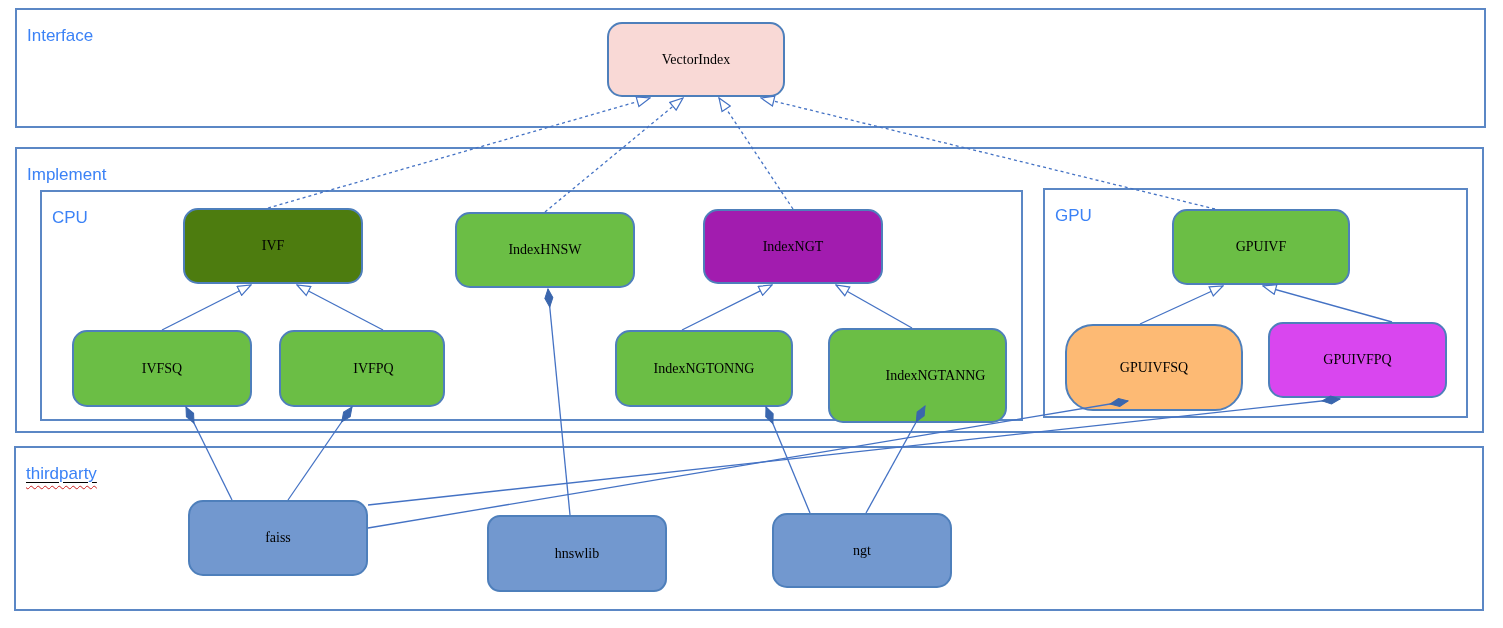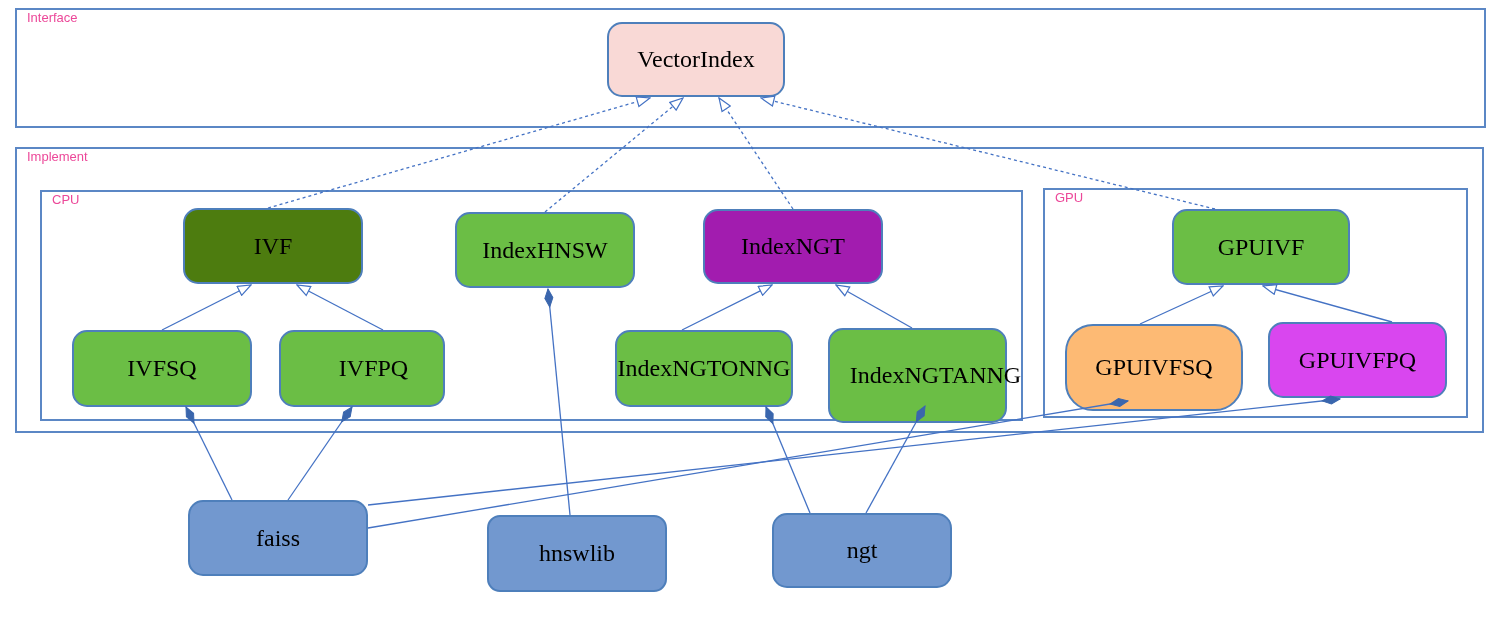--- a/index.html
+++ b/index.html
@@ -5,32 +5,32 @@
   html,body{margin:0;padding:0;background:#ffffff;}
   .canvas{
     position:relative;width:1503px;height:628px;background:#ffffff;
     font-family:"Liberation Sans",sans-serif;overflow:hidden;
   }
   .section{
     position:absolute;border:2px solid #5b87c5;background:transparent;
     box-sizing:border-box;z-index:1;
   }
   .sec-label{
-    position:absolute;top:0;left:10px;font-size:13px;color:#ec4899;
+    position:absolute;top:16px;left:10px;font-size:17px;color:#3b82f6;
     font-family:"Liberation Sans",sans-serif;white-space:nowrap;
   }
   .u-black{text-decoration:underline;text-decoration-color:#000;text-underline-offset:3px;}
   .u-wavy{
     text-decoration:underline wavy #cc1f1f;text-decoration-thickness:1px;
     text-underline-offset:6px;
   }
   .node{
     position:absolute;border:2px solid #4e7fbb;border-radius:15px;
     display:flex;align-items:center;justify-content:center;
-    font-family:"Liberation Serif","DejaVu Serif",serif;font-size:24px;color:#000;
+    font-family:"Liberation Serif","DejaVu Serif",serif;font-size:14px;color:#000;
     box-sizing:border-box;z-index:2;
   }
   #edges{position:absolute;left:0;top:0;z-index:3;pointer-events:none;}
   #edges path.edge{fill:none;stroke:#4472c4;stroke-width:1.3px;}
   #edges path.realization{stroke-dasharray:3 3;}
 </style>
 </head>
 <body>
 
 <div class="canvas">
@@ -44,20 +44,23 @@
   </div>
 
   <div class="section" id="sec-cpu" style="left:40px;top:190px;width:983px;height:231px;">
     <span class="sec-label">CPU</span>
   </div>
 
   <div class="section" id="sec-gpu" style="left:1043px;top:188px;width:425px;height:230px;">
     <span class="sec-label">GPU</span>
   </div>
 
+  <div class="section" id="sec-thirdparty" style="left:14px;top:446px;width:1470px;height:165px;">
+    <span class="sec-label u-black"><span class="u-wavy">thirdparty</span></span>
+  </div>
 
   <div id="nodes">
       <div class="node" style="left: 607px; top: 22px; width: 178px; height: 75px; background: rgb(249, 217, 214);">
         <span>VectorIndex</span>
       </div>
       <div class="node" style="left: 183px; top: 208px; width: 180px; height: 76px; background: #4d7c0f;">
         <span>IVF</span>
       </div>
       <div class="node" style="left: 455px; top: 212px; width: 180px; height: 76px; background: rgb(107, 190, 69);">
         <span>IndexHNSW</span>

